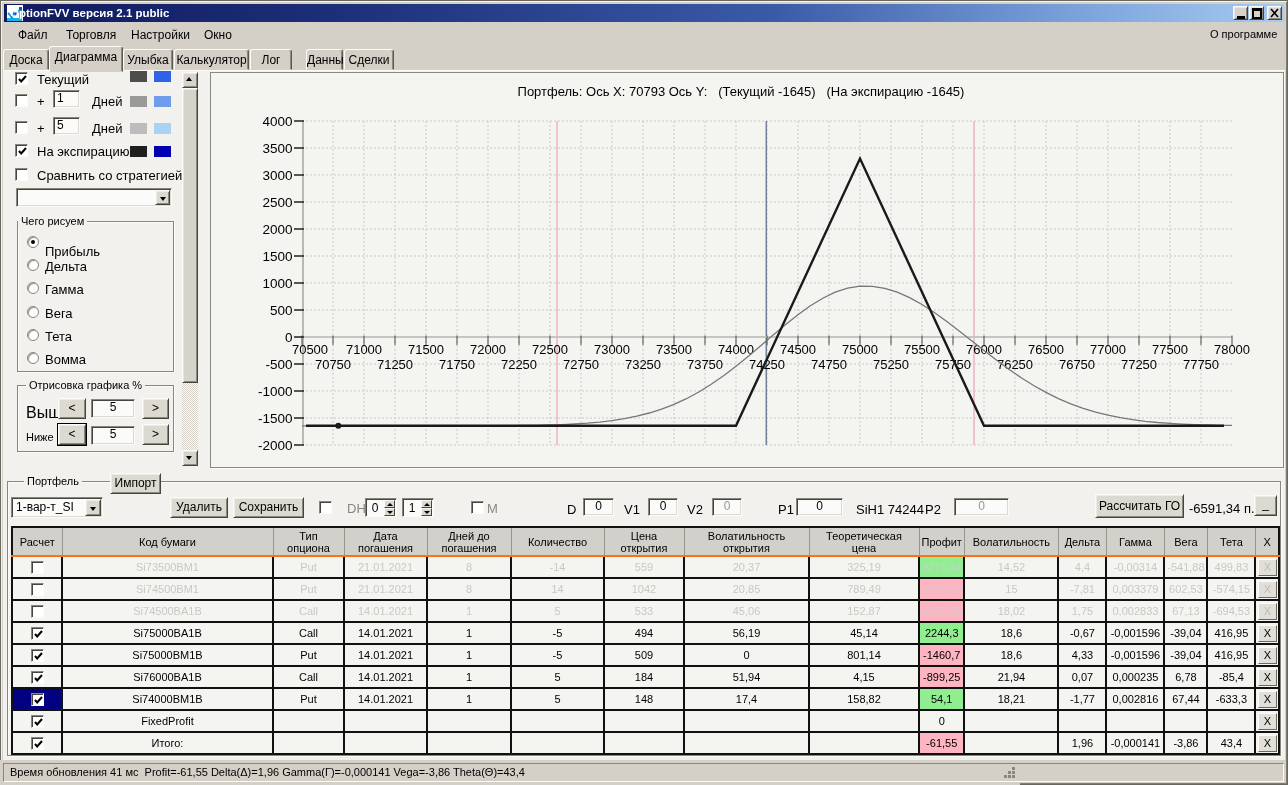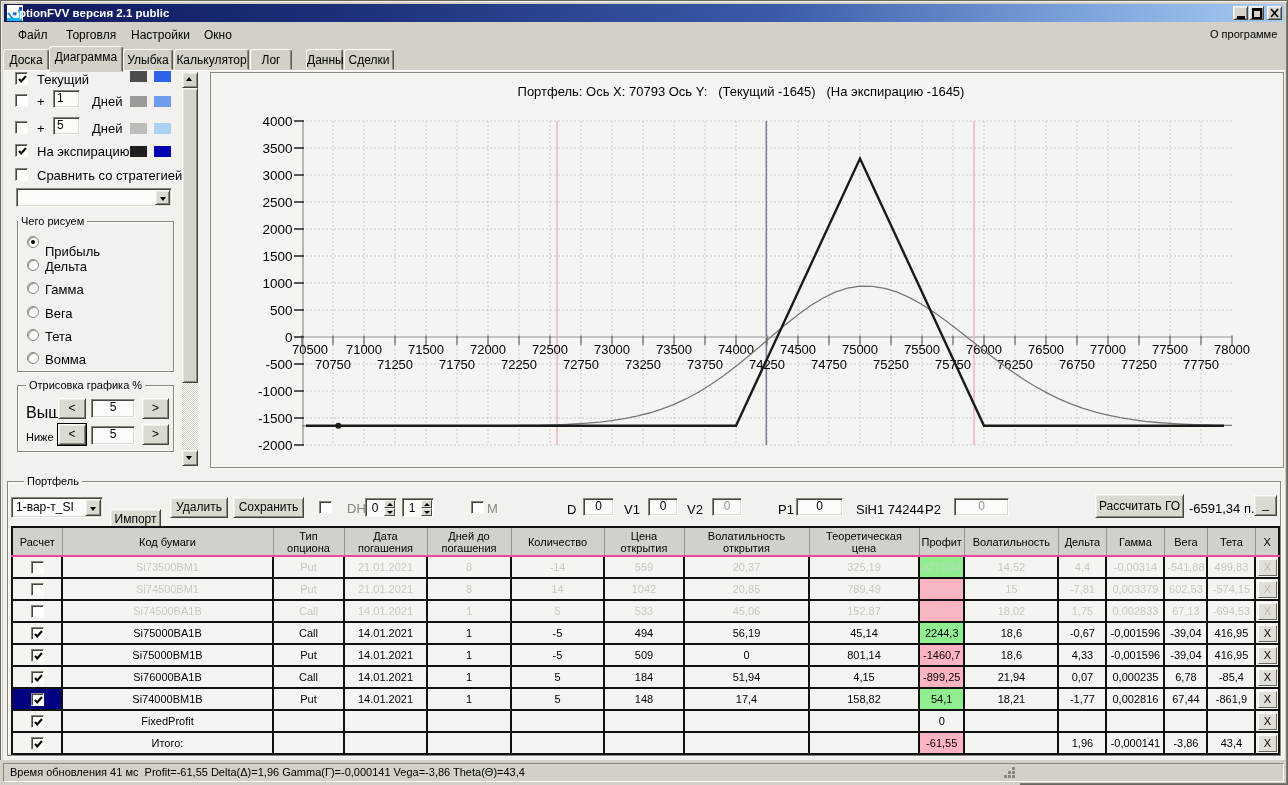--- a/index.html
+++ b/index.html
@@ -72,21 +72,21 @@
 
 #lsb { position:absolute; left:182px; top:72px; width:16px; height:394px;
   background-image:conic-gradient(#fcfbf8 25%, #d6d2ca 0 50%, #fcfbf8 0 75%, #d6d2ca 0); background-size:2px 2px; }
 .sbbtn { position:absolute; left:0; width:16px; height:16px; background:#d6d3cb;
   border:1px solid; border-color:#fcfbf8 #45443d #45443d #fcfbf8; box-shadow: inset 1px 1px 0 #e8e6e0, inset -1px -1px 0 #8b897f; }
 #lsbthumb { position:absolute; left:0; top:16px; width:16px; height:295px; background:#d6d3cb;
   border:1px solid; border-color:#fcfbf8 #45443d #45443d #fcfbf8; box-shadow: inset 1px 1px 0 #e8e6e0, inset -1px -1px 0 #8b897f; }
 
 #ptable { position:absolute; left:11px; top:526px; border:2px solid #111; border-collapse:collapse; table-layout:fixed; }
 #ptable td { border:2px solid #111; font-size:11px; text-align:center; vertical-align:middle; background:#f4f4f1; padding:0; overflow:hidden; white-space:nowrap; }
-#ptable tr.hdr td { background:#d2d0ca; border:1px solid #98968e; border-top:none; border-bottom:2px solid #ec4899; height:29px; font-size:11px; line-height:12px; }
+#ptable tr.hdr td { background:#d2d0ca; border:1px solid #98968e; border-top:none; border-bottom:2px solid #f97316; height:29px; font-size:11px; line-height:12px; }
 #ptable tr { height:22px; }
 #ptable tr.off td { color:#c9c8c3; }
 .xbtn { width:19px; height:17px; margin:0 auto; background:#e2dfd8;
   border:1px solid; border-color:#fcfbf8 #6b695f #6b695f #fcfbf8;
   font-size:11px; line-height:15px; color:#000; text-align:center; }
 .off .xbtn { color:#bcbbb6; }
 .green { background:#90ee90 !important; }
 .pink { background:#ffb5c1 !important; }
 .offg { color:#bed8c4 !important; }
 .offr { color:#e2c2cb !important; }
@@ -281,21 +281,21 @@
 </div>
 
 <div class="gbox" style="left:7px; top:481px; width:1274px; height:275px;"></div>
 <span class="glabel" style="left:24px; top:475px;">Портфель</span>
 
 <div id="toolbar">
   <div class="field" style="left:11px; top:497px; width:92px; height:21px; text-align:left; padding-left:4px; line-height:18px;">1-вар-т_SI</div>
   <div class="btn" style="left:85px; top:499px; width:16px; height:17px;">
       <div class="arr-d" style="left:4px; top:7px;"></div>
     </div>
-  <div class="btn" style="left:110px; top:509px; width:51px; height:21px; line-height:19px;">Импорт</div>
+  <div class="btn" style="left:110px; top:473px; width:51px; height:21px; line-height:19px;">Импорт</div>
   <div class="btn" style="left:170px; top:497px; width:58px; height:21px; line-height:19px;">Удалить</div>
   <div class="btn" style="left:233px; top:497px; width:71px; height:21px; line-height:19px;">Сохранить</div>
   <div class="cb" style="left:319px; top:501px;"></div>
   <span class="lbl12" style="left:335px; top:501px; color:#8a887e;margin-left:12px;">DH</span>
   <div class="spin" style="left:365px; top:498px;">
       <span class="val">0</span>
       <div class="up">
         <div class="arr-u" style="border-width:3px;border-bottom-width:3px;left:2px;top:2px"></div>
       </div>
       <div class="dn">
@@ -525,21 +525,21 @@
         <td>1</td>
         <td>5</td>
         <td>148</td>
         <td>17,4</td>
         <td>158,82</td>
         <td class="green">54,1</td>
         <td>18,21</td>
         <td>-1,77</td>
         <td>0,002816</td>
         <td>67,44</td>
-        <td>-861,9</td>
+        <td>-633,3</td>
         <td>
           <div class="xbtn">X</div>
         </td>
       </tr>
 <tr>
         <td>
           <div class="cb tcb">
             <svg width="11" height="11" viewBox="0 0 11 11">
               <path d="M2 5 L4.2 7.5 L9 2" stroke="#000" stroke-width="2" fill="none"></path>
             </svg>

